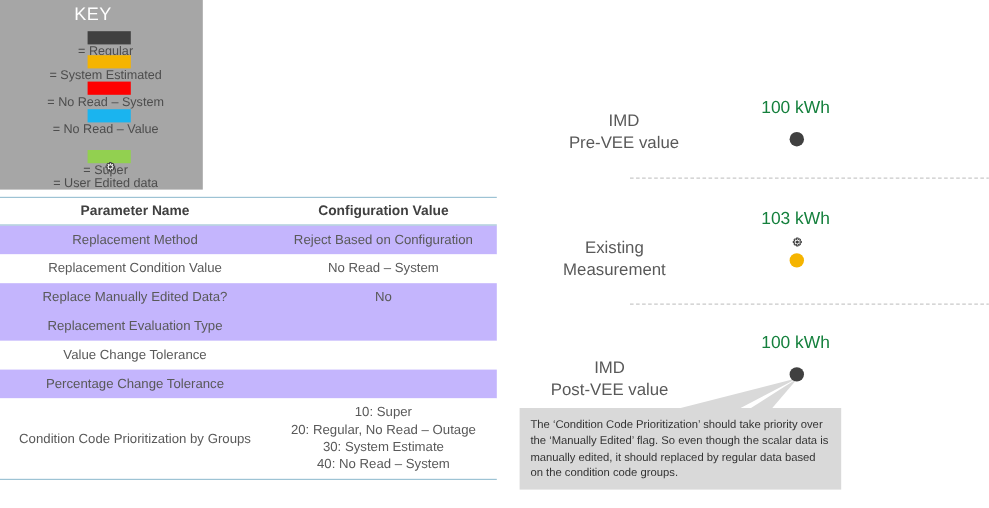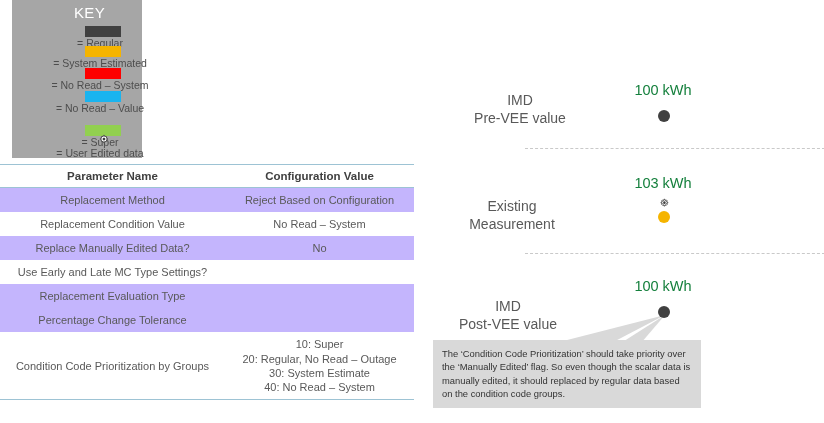--- a/index.html
+++ b/index.html
@@ -12,23 +12,23 @@
     height: 423px;
     position: relative;
     overflow: hidden;
     font-family: "Liberation Sans", sans-serif;
     color: #595959;
   }
 
   
   #key-box {
     position: absolute;
-    left: 12px;
+    left: 0px;
     top: 0px;
-    width: 130px;
+    width: 169px;
     height: 158px;
     background: #a6a6a6;
   }
   #key-title {
     position: absolute;
     top: 4px;
     left: 0;
     width: 155px;
     text-align: center;
     font-size: 15px;
@@ -219,26 +219,26 @@
       <td>Reject Based on Configuration</td>
     </tr>
     <tr class="plain">
       <td>Replacement Condition Value</td>
       <td>No Read – System</td>
     </tr>
     <tr class="alt">
       <td>Replace Manually Edited Data?</td>
       <td>No</td>
     </tr>
+    <tr class="alt">
+      <td>Replacement Evaluation Type</td>
+      <td></td>
+    </tr>
     <tr class="plain">
-      <td>Use Early and Late MC Type Settings?</td>
-      <td></td>
-    </tr>
-    <tr class="alt">
-      <td>Replacement Evaluation Type</td>
+      <td>Value Change Tolerance</td>
       <td></td>
     </tr>
     <tr class="alt">
       <td>Percentage Change Tolerance</td>
       <td></td>
     </tr>
     <tr class="plain last">
       <td>Condition Code Prioritization by Groups</td>
       <td class="multiline">10: Super
 20: Regular, No Read – Outage

